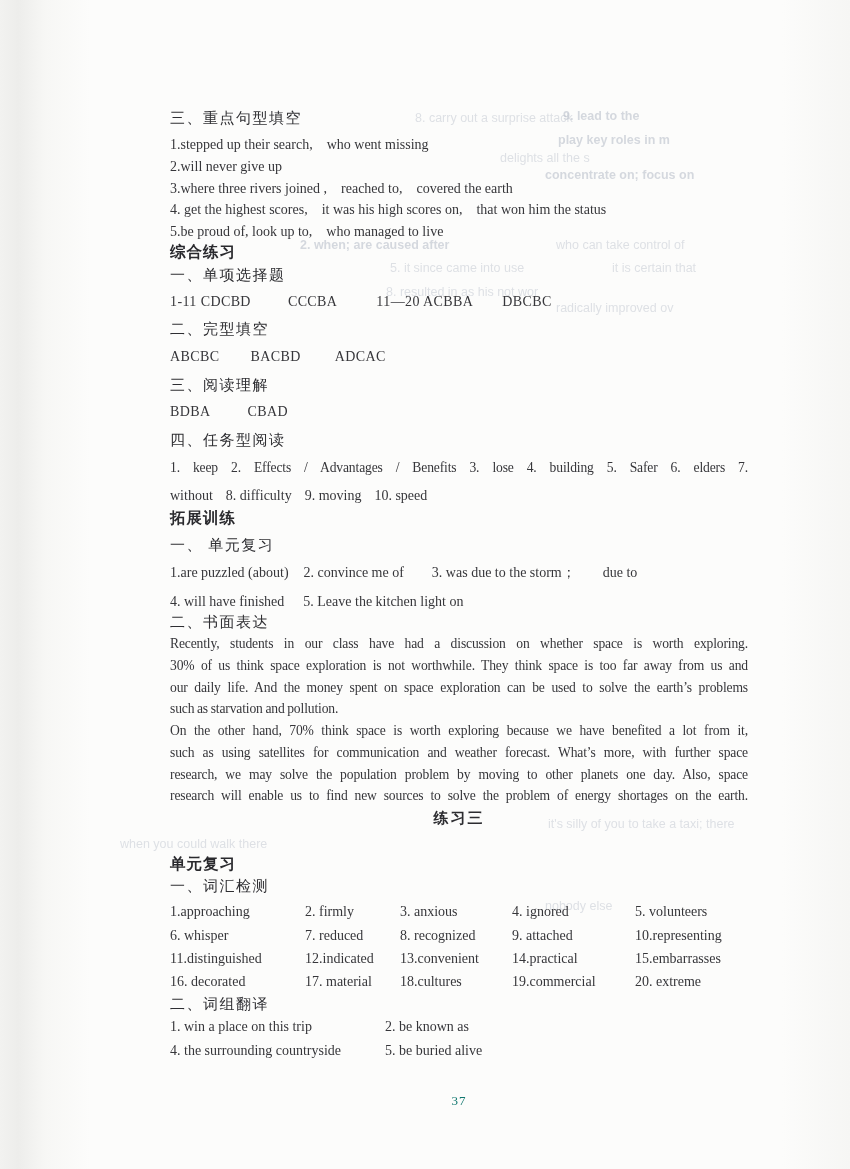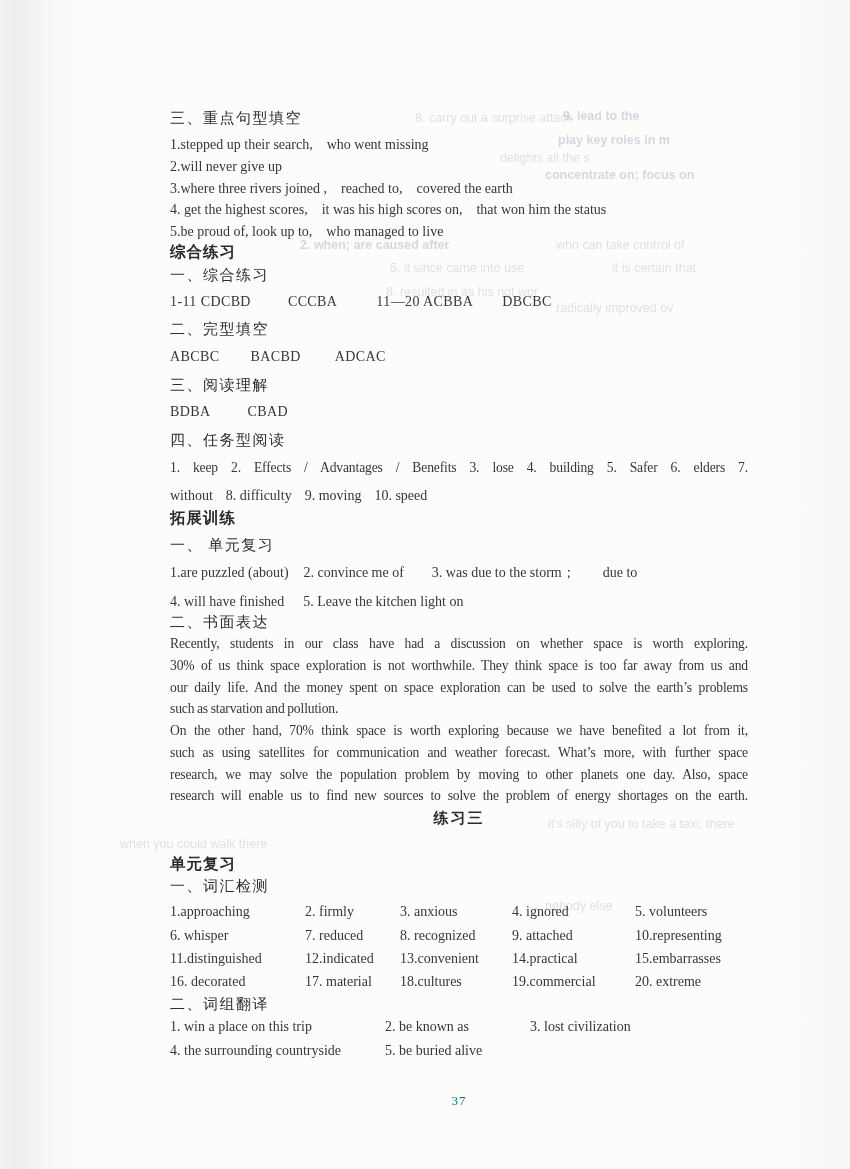--- a/index.html
+++ b/index.html
@@ -73,21 +73,21 @@
 <span class="bt light" style="left:545px;top:899px">nobody else</span>
 
 <div class="ln cjk" style="top:108px">三、重点句型填空</div>
 <div class="ln" style="top:135px">1.stepped up their search,    who went missing</div>
 <div class="ln" style="top:157px">2.will never give up</div>
 <div class="ln" style="top:179px">3.where three rivers joined ,    reached to,    covered the earth</div>
 <div class="ln" style="top:200px">4. get the highest scores,    it was his high scores on,    that won him the status</div>
 <div class="ln" style="top:222px">5.be proud of, look up to,    who managed to live</div>
 
 <div class="ln hei" style="top:242px">综合练习</div>
-<div class="ln cjk" style="top:265px">一、综合练习</div>
+<div class="ln cjk" style="top:265px">一、单项选择题</div>
 <div class="ln ans" style="top:292px"><span class="seg" style="margin-right:37px">1-11 CDCBD</span><span class="seg" style="margin-right:39px">CCCBA</span><span class="seg" style="margin-right:29px">11—20 ACBBA</span><span class="seg">DBCBC</span></div>
 <div class="ln cjk" style="top:319px">二、完型填空</div>
 <div class="ln ans" style="top:347px"><span class="seg" style="margin-right:31px">ABCBC</span><span class="seg" style="margin-right:34px">BACBD</span><span class="seg">ADCAC</span></div>
 <div class="ln cjk" style="top:375px">三、阅读理解</div>
 <div class="ln ans" style="top:402px"><span class="seg" style="margin-right:37px">BDBA</span><span class="seg">CBAD</span></div>
 <div class="ln cjk" style="top:430px">四、任务型阅读</div>
 <div class="ln just" style="top:458px">1. keep 2. Effects / Advantages / Benefits 3. lose 4. building 5. Safer 6. elders 7.</div>
 <div class="ln" style="top:486px"><span class="seg" style="margin-right:13px">without</span><span class="seg" style="margin-right:13px">8. difficulty</span><span class="seg" style="margin-right:13px">9. moving</span><span class="seg">10. speed</span></div>
 
 <div class="ln hei" style="top:508px">拓展训练</div>
@@ -134,20 +134,19 @@
   <span>16. decorated</span>
     <span>17. material</span>
     <span>18.cultures</span>
     <span>19.commercial</span>
     <span>20. extreme</span>
 </div>
 <div class="ln cjk" style="top:994px">二、词组翻译</div>
 <div class="ln grid3" style="top:1017px">
   <span>1. win a place on this trip</span>
     <span>2. be known as</span>
-    <span>3. lost civilization</span>
 </div>
 <div class="ln grid3" style="top:1041px">
   <span>4. the surrounding countryside</span>
     <span>5. be buried alive</span>
 </div>
 
 <div class="ln pgnum ctr" style="top:1091px">37</div>
 
 </body></html>

